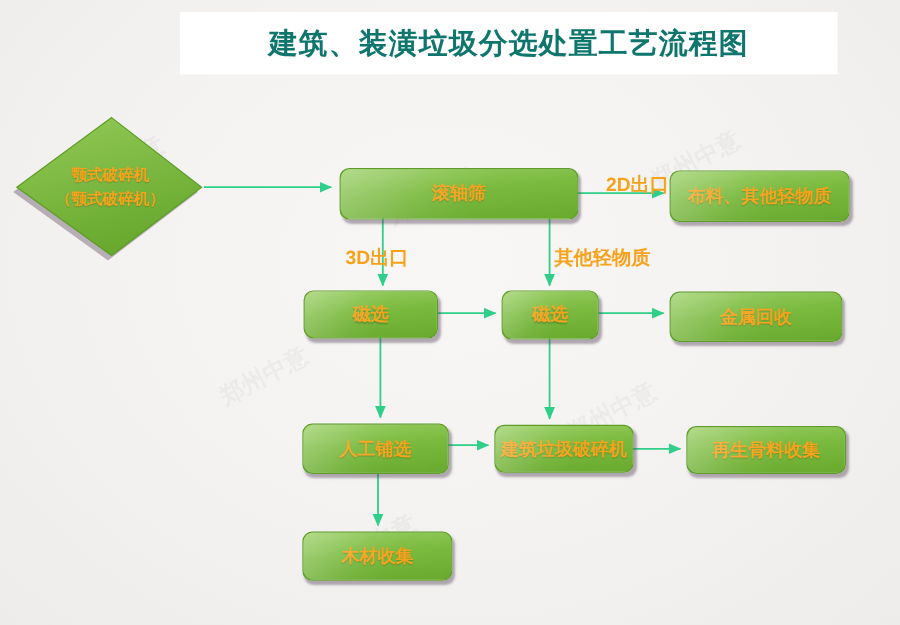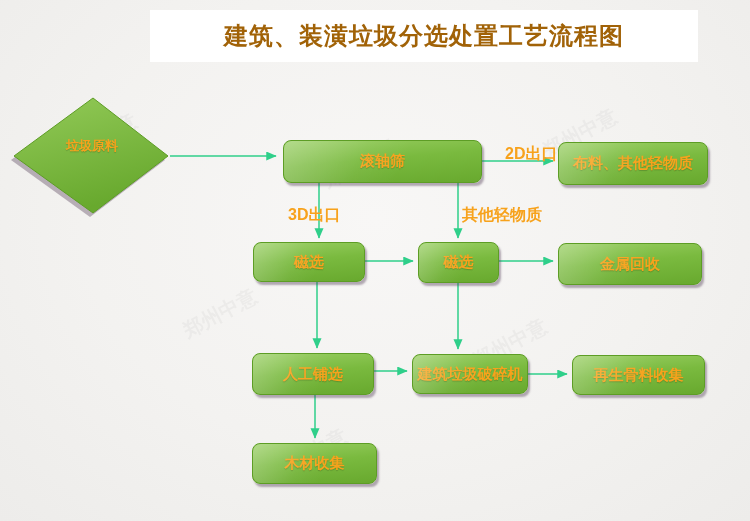--- a/index.html
+++ b/index.html
@@ -15,21 +15,21 @@
     background:radial-gradient(ellipse at 50% 42%, #f8f7f6 0%, #f3f2f0 55%, #edecea 100%);
   }
   .title-band{
     position:absolute;left:150px;top:10px;width:548px;height:52px;
     background:#ffffff;
     display:flex;align-items:center;justify-content:center;
   }
   .title{
     margin:16px;
     font-size:24px;font-weight:bold;
-    color:#a16207;
+    color:#0f766e;
     letter-spacing:1px;
     white-space:nowrap;
   }
   .connector-layer{
     position:absolute;left:0;top:0;
   }
   .node{
     position:absolute;
     display:flex;align-items:center;justify-content:center;
     border-radius:8px;
@@ -123,21 +123,22 @@
     <line x1="364" y1="261" x2="413" y2="261" stroke="#2fcf8a" stroke-width="1.5" marker-end="url(#arrow)"></line>
     <line x1="498" y1="261" x2="553" y2="261" stroke="#2fcf8a" stroke-width="1.5" marker-end="url(#arrow)"></line>
     <line x1="317" y1="281" x2="317" y2="348" stroke="#2fcf8a" stroke-width="1.5" marker-end="url(#arrow)"></line>
     <line x1="458" y1="282" x2="458" y2="349" stroke="#2fcf8a" stroke-width="1.5" marker-end="url(#arrow)"></line>
     <line x1="373" y1="371" x2="407" y2="371" stroke="#2fcf8a" stroke-width="1.5" marker-end="url(#arrow)"></line>
     <line x1="527" y1="374" x2="567" y2="374" stroke="#2fcf8a" stroke-width="1.5" marker-end="url(#arrow)"></line>
     <line x1="315" y1="394" x2="315" y2="438" stroke="#2fcf8a" stroke-width="1.5" marker-end="url(#arrow)"></line>
   </svg>
 
   <div class="diamond-text">
-    <div>垃圾原料</div>
+    <div>颚式破碎机</div>
+    <div>（颚式破碎机）</div>
   </div>
 
   <div class="node" id="n-roller">
     <span>滚轴筛</span>
   </div>
   <div class="node" id="n-light">
     <span>布料、其他轻物质</span>
   </div>
   <div class="node" id="n-mag1">
     <span>磁选</span>

